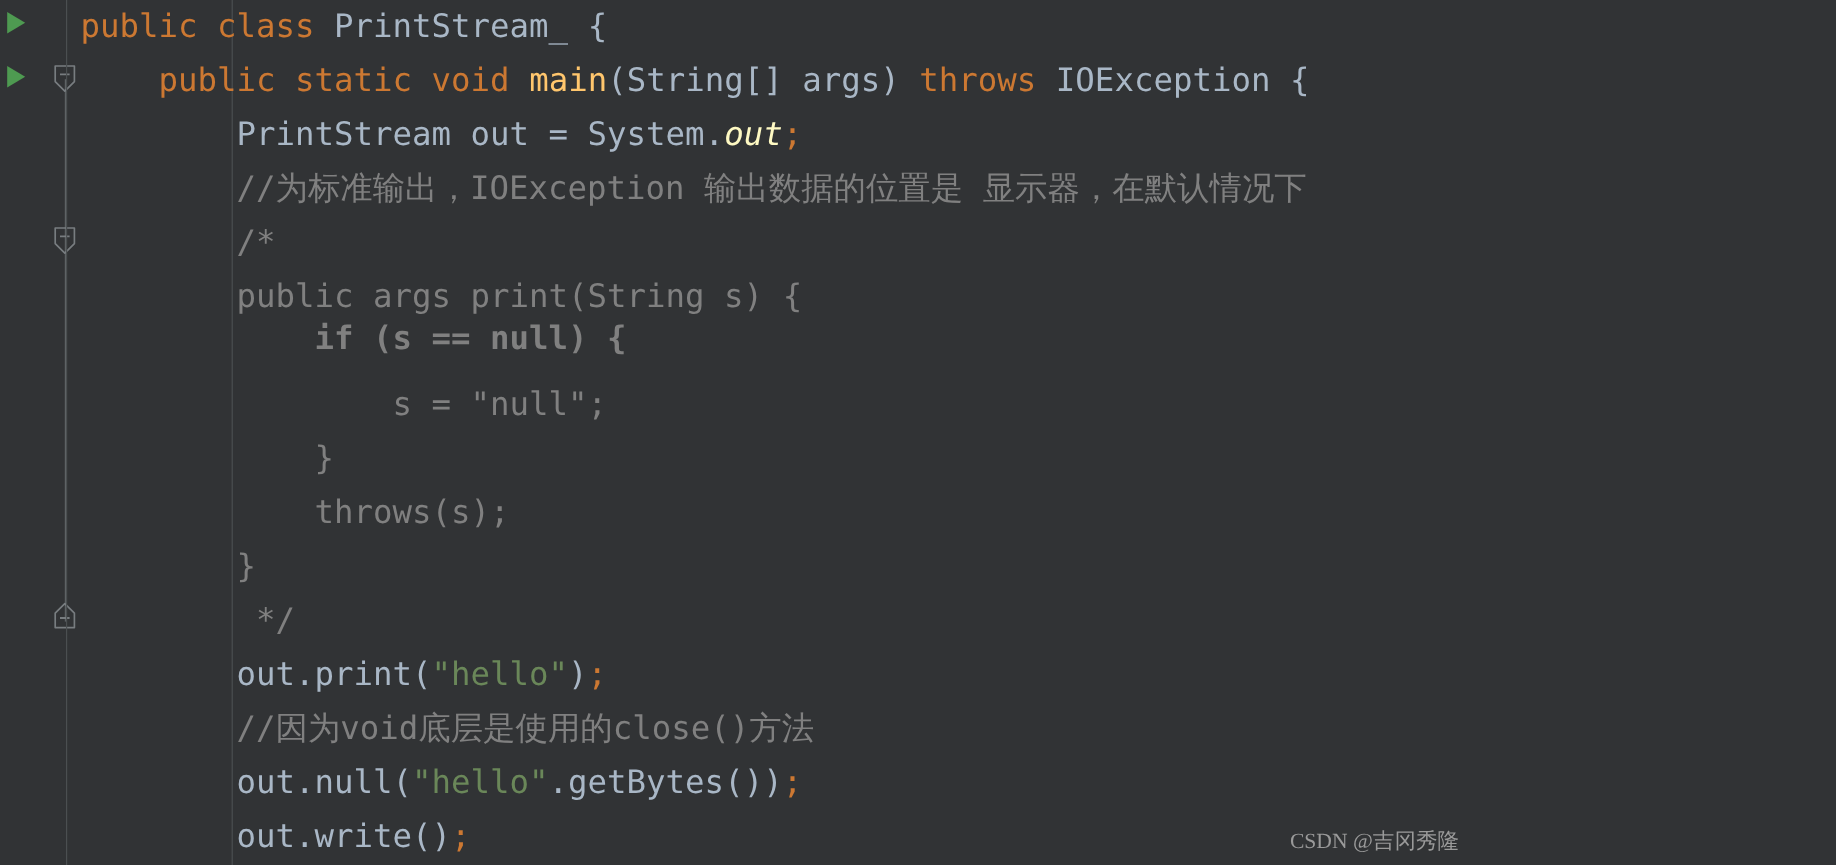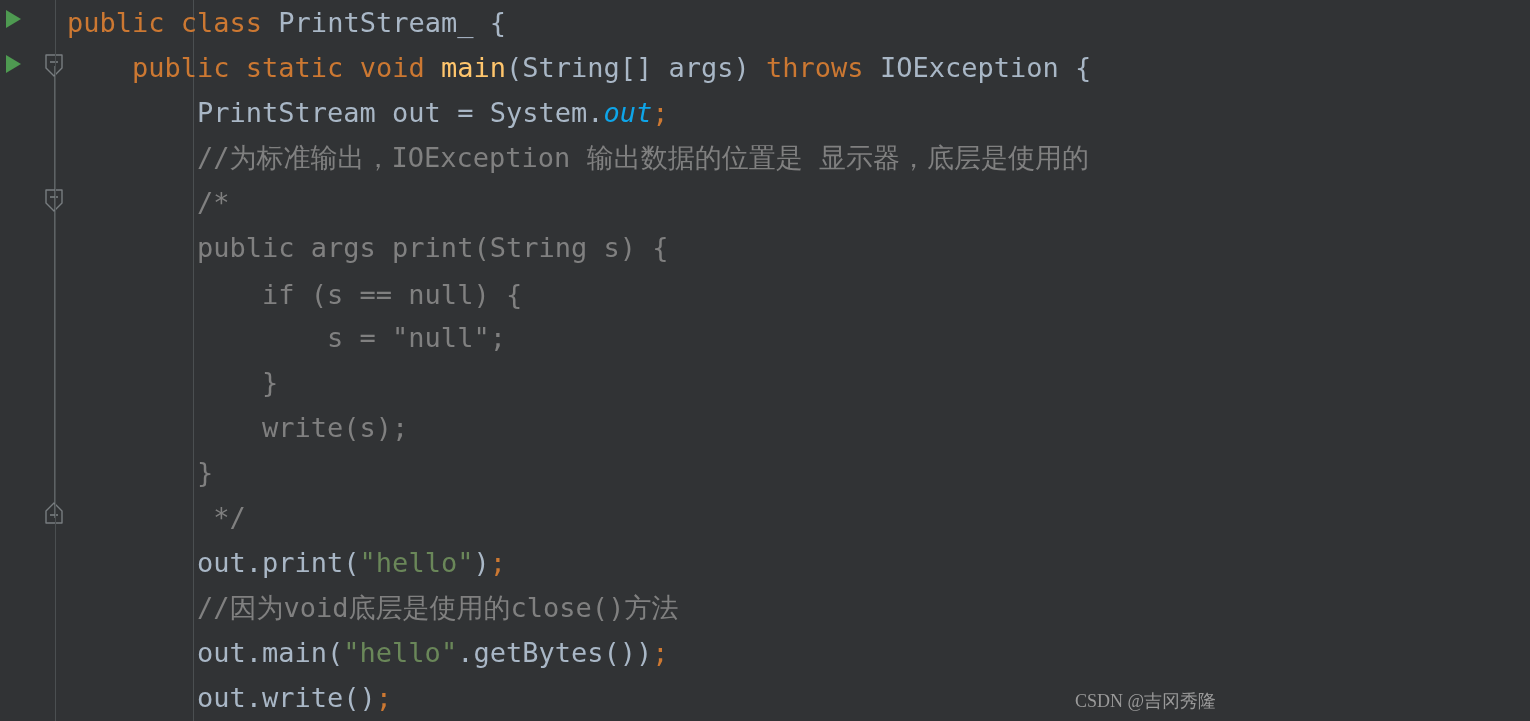--- a/index.html
+++ b/index.html
@@ -96,21 +96,21 @@
     font-family: "DejaVu Sans Mono", "Liberation Mono", monospace;
     letter-spacing: 0px;
     z-index: 2;
   }
 
   
   .tok-keyword   { color: #cc7832; }
   .tok-type      { color: #a9b7c6; }
   .tok-plain     { color: #a9b7c6; }
   .tok-method    { color: #ffc66d; }
-  .tok-static    { color: #0ea5e9; font-style: italic; }
+  .tok-static    { color: #fef9c3; font-style: italic; }
   .tok-comment   { color: #808080; }
   .tok-string    { color: #6a8759; }
   .tok-semi      { color: #cc7832; }
 
   
   .cjk { font-family: "DejaVu Sans", "Liberation Sans", sans-serif; }
 
   
   #watermark {
     position: absolute;
@@ -128,32 +128,32 @@
 <body>
 
 <div id="editor-root" style="background: rgb(49, 51, 53);">
 
   <div id="code-area">
     <div id="indent-guide" style="background: rgb(75, 79, 81);"></div>
     <div id="code-lines">
         <div class="code-line" style="top: 0px; left: 11px;"><span class="tok-keyword">public</span><span class="tok-plain"> </span><span class="tok-keyword">class</span><span class="tok-plain"> </span><span class="tok-type">PrintStream_</span><span class="tok-plain"> {</span></div>
         <div class="code-line" style="top: 45px; left: 11px;"><span class="tok-plain">    </span><span class="tok-keyword">public</span><span class="tok-plain"> </span><span class="tok-keyword">static</span><span class="tok-plain"> </span><span class="tok-keyword">void</span><span class="tok-plain"> </span><span class="tok-method">main</span><span class="tok-plain">(String[] args) </span><span class="tok-keyword">throws</span><span class="tok-plain"> IOException {</span></div>
         <div class="code-line" style="top: 90px; left: 11px;"><span class="tok-plain">        PrintStream out = System.</span><span class="tok-static">out</span><span class="tok-semi">;</span></div>
-        <div class="code-line" style="top: 135px; left: 11px;"><span class="tok-plain">        </span><span class="tok-comment">//</span><span class="tok-comment cjk">为标准输出，</span><span class="tok-comment">IOException </span><span class="tok-comment cjk">输出数据的位置是</span><span class="tok-comment"> </span><span class="tok-comment cjk">显示器，底层是使用的</span></div>
+        <div class="code-line" style="top: 135px; left: 11px;"><span class="tok-plain">        </span><span class="tok-comment">//</span><span class="tok-comment cjk">为标准输出，</span><span class="tok-comment">IOException </span><span class="tok-comment cjk">输出数据的位置是</span><span class="tok-comment"> </span><span class="tok-comment cjk">显示器，在默认情况下</span></div>
         <div class="code-line" style="top: 180px; left: 11px;"><span class="tok-comment">        /*</span></div>
         <div class="code-line" style="top: 225px; left: 11px;"><span class="tok-comment">        public args print(String s) {</span></div>
-        <div class="code-line" style="top: 272px; left: 11px;"><span class="tok-comment">            if (s == null) {</span></div>
+        <div class="code-line" style="top: 260px; left: 11px; font-weight: bold;"><span class="tok-comment">            if (s == null) {</span></div>
         <div class="code-line" style="top: 315px; left: 11px;"><span class="tok-comment">                s = "null";</span></div>
         <div class="code-line" style="top: 360px; left: 11px;"><span class="tok-comment">            }</span></div>
-        <div class="code-line" style="top: 405px; left: 11px;"><span class="tok-comment">            write(s);</span></div>
+        <div class="code-line" style="top: 405px; left: 11px;"><span class="tok-comment">            throws(s);</span></div>
         <div class="code-line" style="top: 450px; left: 11px;"><span class="tok-comment">        }</span></div>
         <div class="code-line" style="top: 495px; left: 11px;"><span class="tok-comment">         */</span></div>
         <div class="code-line" style="top: 540px; left: 11px;"><span class="tok-plain">        out.print(</span><span class="tok-string">"hello"</span><span class="tok-plain">)</span><span class="tok-semi">;</span></div>
         <div class="code-line" style="top: 585px; left: 11px;"><span class="tok-plain">        </span><span class="tok-comment">//</span><span class="tok-comment cjk">因为</span><span class="tok-comment">void</span><span class="tok-comment cjk">底层是使用的</span><span class="tok-comment">close()</span><span class="tok-comment cjk">方法</span></div>
-        <div class="code-line" style="top: 630px; left: 11px;"><span class="tok-plain">        out.main(</span><span class="tok-string">"hello"</span><span class="tok-plain">.getBytes())</span><span class="tok-semi">;</span></div>
+        <div class="code-line" style="top: 630px; left: 11px;"><span class="tok-plain">        out.null(</span><span class="tok-string">"hello"</span><span class="tok-plain">.getBytes())</span><span class="tok-semi">;</span></div>
         <div class="code-line" style="top: 675px; left: 11px;"><span class="tok-plain">        out.write()</span><span class="tok-semi">;</span></div>
       </div>
   </div>
 
   <div id="gutter" style="background: rgb(49, 51, 53);">
     <div id="fold-line" style="top: 66px; height: 452px; background: rgb(94, 99, 101);"></div>
     <div id="gutter-arrows">
         <div class="run-arrow" style="top: 10px; border-left-color: rgb(78, 154, 81);"></div>
         <div class="run-arrow" style="top: 55px; border-left-color: rgb(78, 154, 81);"></div>
       </div>

